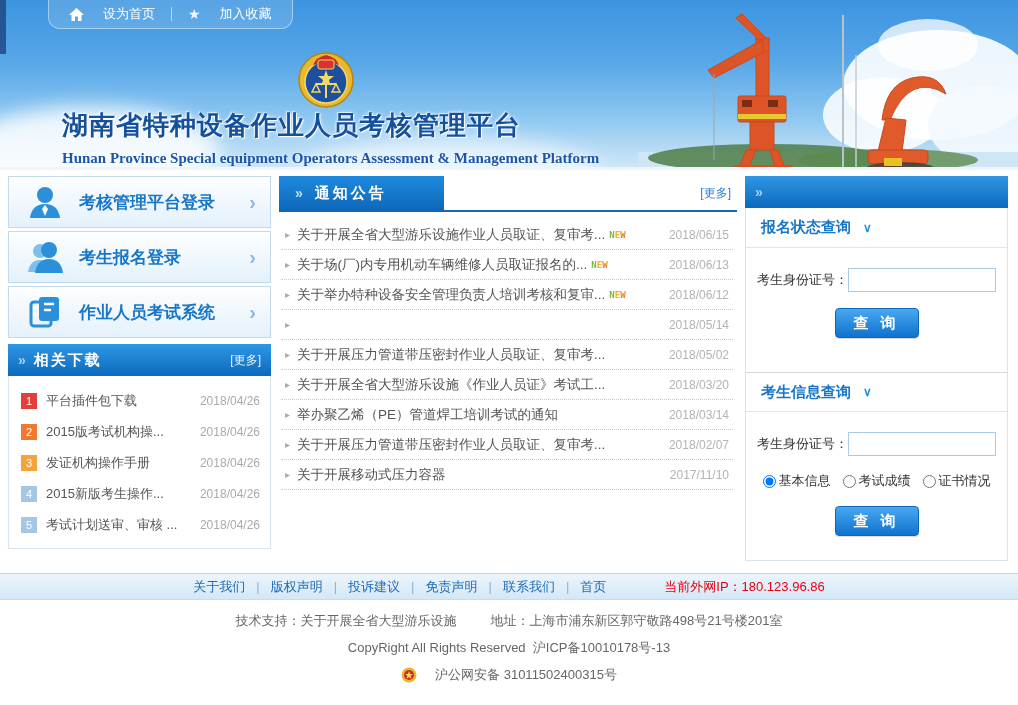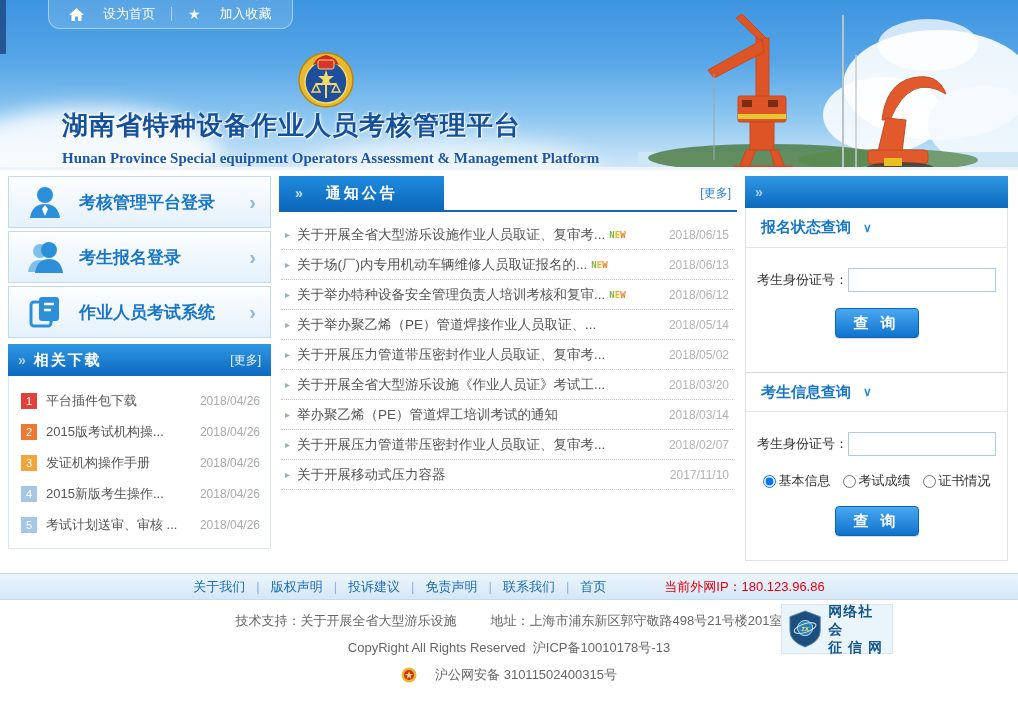--- a/index.html
+++ b/index.html
@@ -57,21 +57,21 @@
   .dl-item:nth-child(4) .dl-num { background:#a5c6e5; }
   .dl-item:nth-child(5) .dl-num { background:#a5c6e5; }
   .dl-label { flex:1; white-space:nowrap; overflow:hidden; }
   .dl-date { color:#aaa; font-size:12px; }
 
   
   .notice-header { height:36px; display:flex; border-bottom:2px solid #1168b5; background:#fff; }
   .notice-tab { width:165px; background:linear-gradient(#1f8ade,#0d68ba); color:#fff;
     display:flex; align-items:center; padding:0 16px; cursor:pointer; }
   .notice-tab .dbl { color:#bfe0f8; font-weight:bold; font-size:14px; }
-  .notice-tab .hd-t { font-size:15px; font-weight:bold; margin-left:23px; letter-spacing:3px;font-family:Liberation Mono, monospace; }
+  .notice-tab .hd-t { font-size:15px; font-weight:bold; margin-left:12px; letter-spacing:3px;font-family:Liberation Mono, monospace; }
   .notice-more { margin-left:auto; align-self:center; color:#2a7fd0; font-size:12px; padding-right:6px; text-decoration:none; cursor:pointer; }
   .notice-list { list-style:none; padding:8px 4px 0 2px; background:#fff; }
   .notice-item { display:flex; align-items:center; height:30px; border-bottom:1px dotted #c9c9c9; font-size:13.5px; color:#555; cursor:pointer; }
   .n-bullet { color:#9ab0c0; font-size:10px; margin:0 7px 0 4px; flex:none; }
   .n-title { white-space:nowrap; overflow:hidden; }
   .new-badge { margin-left:4px; font-size:9px; font-weight:bold; font-family:"DejaVu Sans Mono", monospace; flex:none; }
   .new-badge span:nth-child(1){ color:#7ab648; }
   .new-badge span:nth-child(2){ color:#f5b01e; }
   .new-badge span:nth-child(3){ color:#ef8122; }
   .n-date { margin-left:auto; color:#b3b3b3; font-size:12px; padding-right:4px; flex:none; }
@@ -283,21 +283,20 @@
           <span class="n-date">2018/06/13</span>
         </li>
         <li class="notice-item">
           <span class="n-bullet">▸</span>
           <span class="n-title">关于举办特种设备安全管理负责人培训考核和复审...</span>
           <span class="new-badge"><span>N</span><span>E</span><span>W</span></span>
           <span class="n-date">2018/06/12</span>
         </li>
         <li class="notice-item">
           <span class="n-bullet">▸</span>
-          <span class="n-title">关于举办聚乙烯（PE）管道焊接作业人员取证、...</span>
           <span class="n-date">2018/05/14</span>
         </li>
         <li class="notice-item">
           <span class="n-bullet">▸</span>
           <span class="n-title">关于开展压力管道带压密封作业人员取证、复审考...</span>
           <span class="n-date">2018/05/02</span>
         </li>
         <li class="notice-item">
           <span class="n-bullet">▸</span>
           <span class="n-title">关于开展全省大型游乐设施《作业人员证》考试工...</span>
@@ -390,28 +389,15 @@
       <span>CopyRight All Rights Reserved</span>&nbsp;&nbsp;<span>沪ICP备10010178号-13</span>
     </div>
     <div class="row f-line3">
       <svg width="16" height="16" viewBox="0 0 16 16">
         <circle cx="8" cy="8" r="7.5" fill="#e8b92e"></circle>
         <circle cx="8" cy="8" r="5" fill="#cf2b26"></circle>
         <polygon points="8,4 9,7 12,7 9.6,8.8 10.5,12 8,10 5.5,12 6.4,8.8 4,7 7,7" fill="#f3d86a"></polygon>
       </svg>
       <span>沪公网安备 31011502400315号</span>
     </div>
-    <div class="credit-badge">
-      <svg width="34" height="40" viewBox="0 0 34 40">
-        <path d="M17 1 L33 7 V22 Q33 33 17 39 Q1 33 1 22 V7 Z" fill="#1d4f7e" stroke="#5a86ac" stroke-width="1"></path>
-        <circle cx="17" cy="19" r="8" fill="#2e7fb5"></circle>
-        <circle cx="17" cy="19" r="8" fill="none" stroke="#bfe2f2" stroke-width="1"></circle>
-        <ellipse cx="17" cy="19" rx="12" ry="4.5" fill="none" stroke="#cde9f5" stroke-width="1" transform="rotate(-18 17 19)"></ellipse>
-        <text x="17" y="22" text-anchor="middle" font-size="6" fill="#ffe95e" font-weight="bold">ZX</text>
-      </svg>
-      <div class="credit-text">
-        <div>网络社会</div>
-        <div>征 信 网</div>
-      </div>
-    </div>
   </div>
 
 </div>
 
 </body></html>

